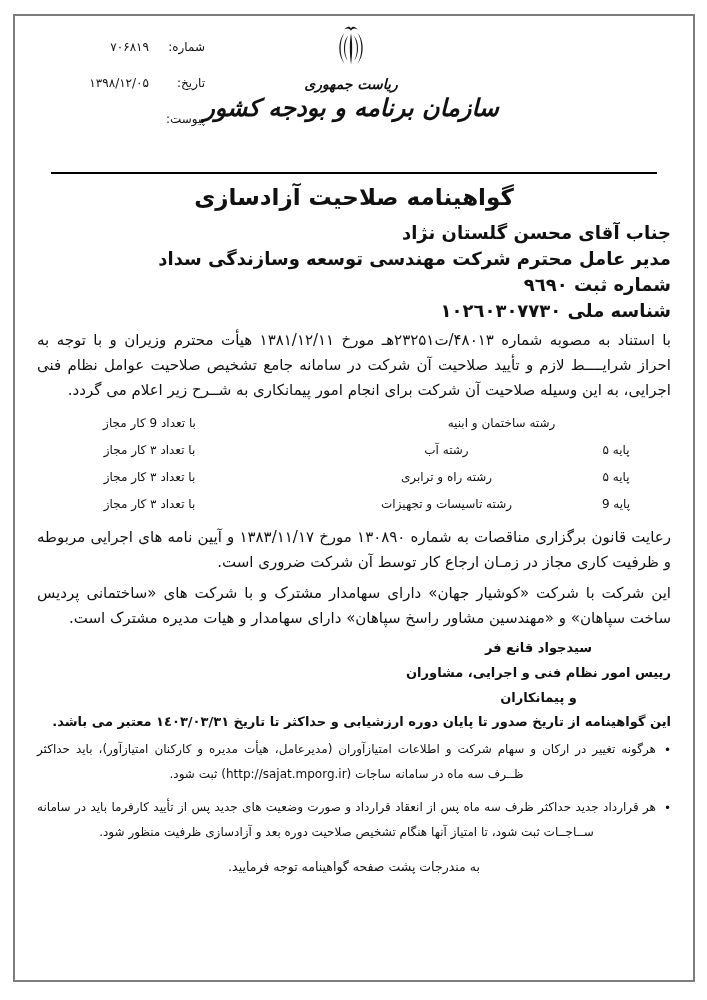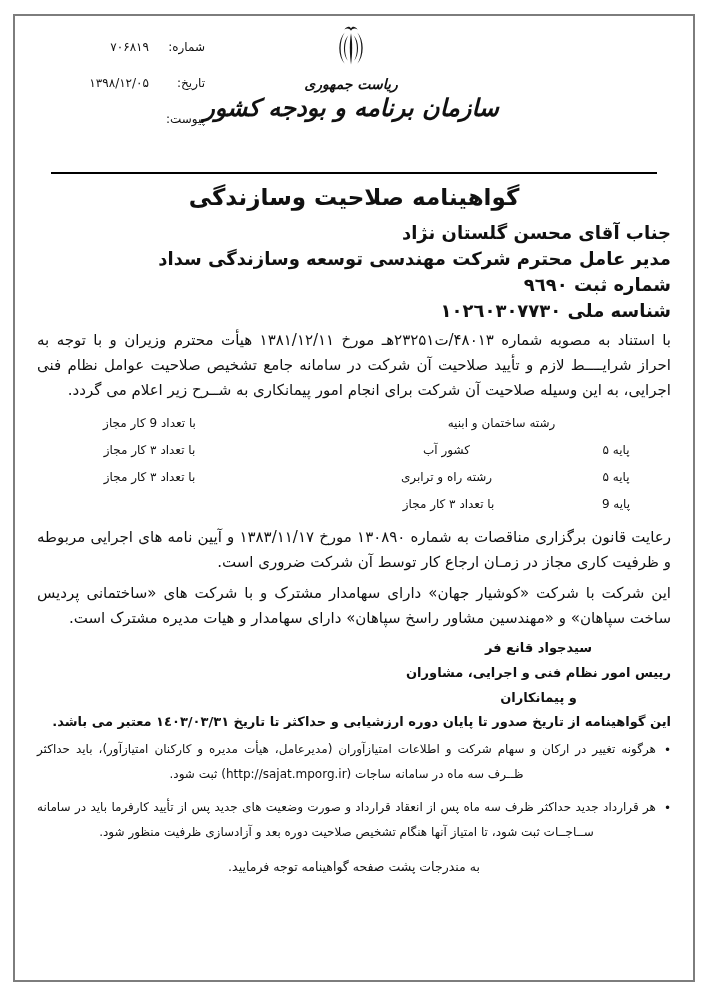--- a/index.html
+++ b/index.html
@@ -85,48 +85,49 @@
       </div>
       <div class="meta-row">
         <span class="meta-label">پیوست:</span>
         <span class="meta-value"></span>
       </div>
     </div>
   </div>
 
   <hr class="divider">
 
-  <div class="doc-title">گواهینامه صلاحیت وسازندگی</div>
+  <div class="doc-title">گواهینامه صلاحیت آزادسازی</div>
 
   <div class="addressee">
     <div>جناب آقای  محسن  گلستان نژاد</div>
     <div>مدیر عامل محترم شرکت مهندسی توسعه وسازندگی سداد</div>
     <div>شماره ثبت ۹٦۹۰</div>
     <div>شناسه ملی ۱۰۲٦۰۳۰۷۷۳۰</div>
   </div>
 
   <p class="para">با استناد به مصوبه شماره ۴۸۰۱۳/ت۲۳۲۵۱هـ مورخ ۱۳۸۱/۱۲/۱۱ هیأت محترم وزیران و با توجه به احراز شرایــــط لازم و تأیید صلاحیت آن شرکت در سامانه جامع تشخیص صلاحیت عوامل نظام فنی اجرایی، به این وسیله صلاحیت آن شرکت برای انجام امور پیمانکاری به شــرح زیر اعلام می گردد.</p>
 
   <div class="qual-table">
     <div class="qual-row">
       <span class="col-field">رشته ساختمان و ابنیه</span>
       <span class="col-capacity">با تعداد 9 کار مجاز</span>
     </div>
     <div class="qual-row">
       <span class="col-grade">پایه ۵</span>
-      <span class="col-field">کشور آب</span>
+      <span class="col-field">رشته آب</span>
       <span class="col-capacity">با تعداد ۳ کار مجاز</span>
     </div>
     <div class="qual-row">
       <span class="col-grade">پایه ۵</span>
       <span class="col-field">رشته راه و ترابری</span>
       <span class="col-capacity">با تعداد ۳ کار مجاز</span>
     </div>
     <div class="qual-row">
       <span class="col-grade">پایه 9</span>
+      <span class="col-field">رشته تاسیسات و تجهیزات</span>
       <span class="col-capacity">با تعداد ۳ کار مجاز</span>
     </div>
   </div>
 
   <p class="para">رعایت قانون برگزاری مناقصات به شماره ۱۳۰۸۹۰ مورخ ۱۳۸۳/۱۱/۱۷ و آیین نامه های اجرایی مربوطه و ظرفیت کاری مجاز در زمـان ارجاع کار توسط آن شرکت ضروری است.</p>
   <p class="para" style="margin-top:6px">این شرکت با شرکت «کوشیار جهان» دارای سهامدار مشترک و با شرکت های «ساختمانی پردیس ساخت سپاهان» و «مهندسین مشاور راسخ سپاهان» دارای سهامدار و هیات مدیره مشترک است.</p>
 
   <div class="signature">
     <div>سیدجواد قانع فر</div>
     <div>رییس امور نظام فنی و اجرایی، مشاوران و پیمانکاران</div>

